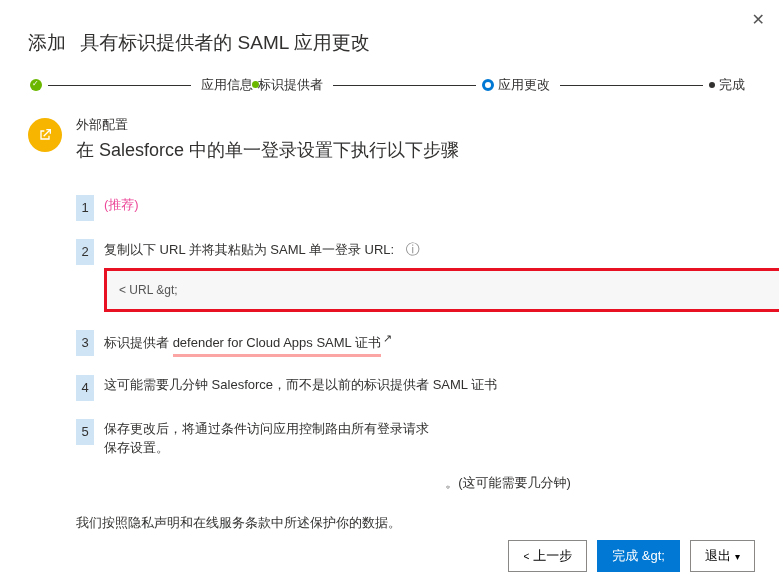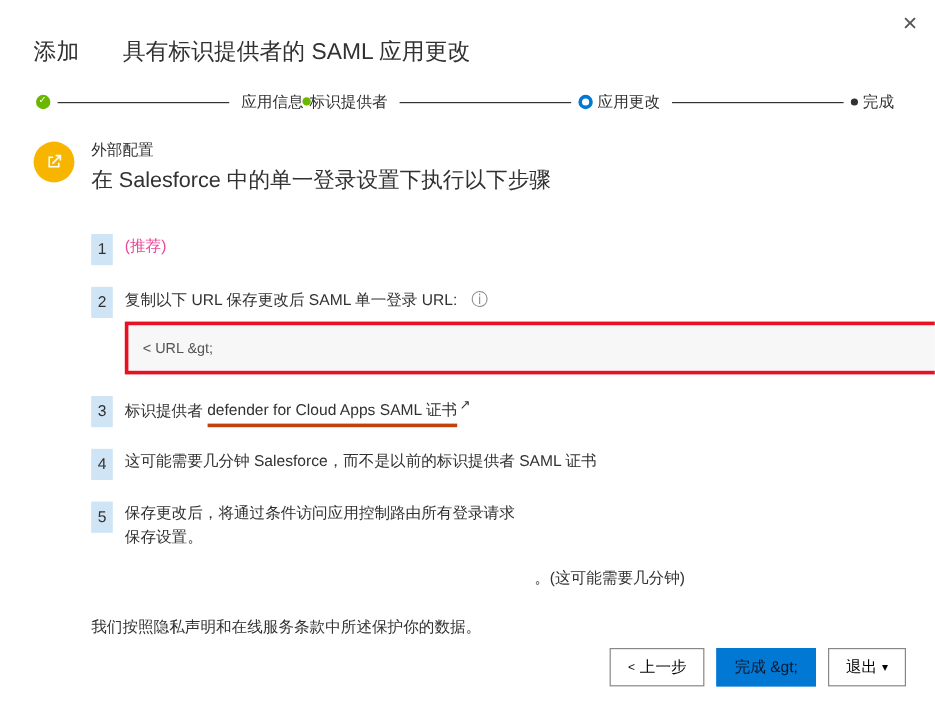--- a/index.html
+++ b/index.html
@@ -20,21 +20,21 @@
     color: #555;
     cursor: pointer;
   }
   .header-title {
     font-size: 19px;
     font-weight: 400;
     color: #323130;
     margin-top: 12px;
     margin-bottom: 20px;
   }
-  .header-title .pre { margin-right: 31px; }
+  .header-title .pre { margin-right: 9px; }
   
   .stepper {
     display: flex;
     align-items: center;
     margin-bottom: 22px;
     padding: 0 2px;
     text-align: center;
   }
   .step-dot {
     width: 12px; height: 12px; border-radius: 50%;
@@ -132,21 +132,21 @@
     margin-left: 8px;
   }
   .copy-gear {
     position:absolute;
     right:-24px; top:50%;
     transform:translateY(-50%);
     color:#bbb;
     font-size:14px;
   }
   .dl-underline {
-    border-bottom: 3px solid #c2410c;
+    border-bottom: 3px solid #fca5a5;
     display:inline-block;
     padding-bottom: 1px;
   }
   .dl-ext {
     font-size: 11px;
     vertical-align: super;
     margin-left: 2px;
   }
   .note-line {
     text-align: center;
@@ -169,21 +169,21 @@
     font-size: 13px;
     padding: 6px 14px;
     border: 1px solid #8a8886;
     background: #fff;
     cursor: pointer;
     display:flex;align-items:center;gap:4px;
   }
   .btn.primary {
     background: #0078d4;
     border-color: #0078d4;
-    color: #0f172a;
+    color: #ffffff;
   }
   .caret { font-size: 10px; }
 </style>
 </head>
 <body>
 
 <div class="close-x">✕</div>
 
 <div class="header-title">
   <span class="pre">添加</span>
@@ -217,21 +217,21 @@
     <div class="step-row">
       <div class="step-num">1</div>
       <div class="step-text">
         <div class="sub">(推荐)</div>
       </div>
     </div>
 
     <div class="step-row">
       <div class="step-num">2</div>
       <div class="step-text">
-        <span>复制以下 URL 保存更改后 SAML 单一登录 URL:</span>
+        <span>复制以下 URL 并将其粘贴为 SAML 单一登录 URL:</span>
         <span class="info-icon">ⓘ</span>
         <div class="url-box">
           <span>&lt; URL &amp;gt;</span>
           <span class="copy-gear">⚙</span>
         </div>
       </div>
     </div>
 
     <div class="step-row">
       <div class="step-num">3</div>

